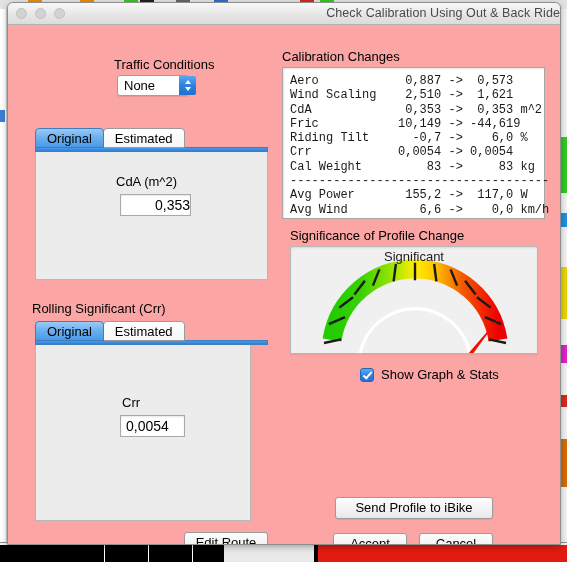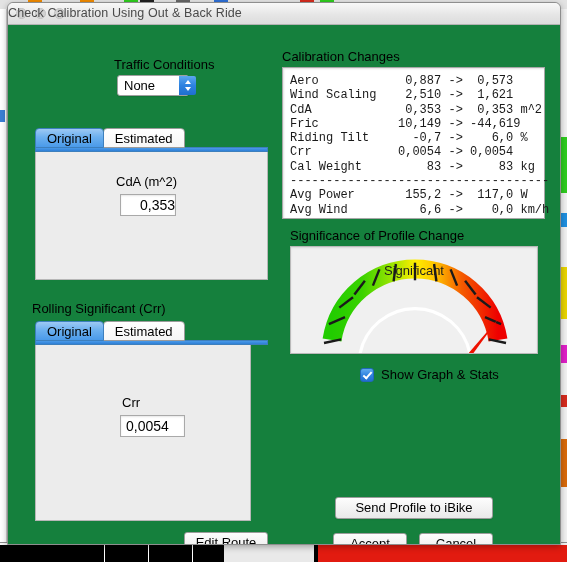--- a/index.html
+++ b/index.html
@@ -115,21 +115,21 @@
   .titlebar {
     position: relative;
     height: 21px;
     background: linear-gradient(to bottom, #f8f8f8 0%, #e6e6e6 55%, #dcdcdc 100%);
     border-bottom: 1px solid #b2b2b2;
     border-radius: 5px 5px 0 0;
   }
   .title-text {
     position: absolute;
     left: 0; right: 0; top: 3px;
-    text-align: left;
+    text-align: right;
     font-size: 12.5px;
     color: #4a4a4a;
     letter-spacing: 0.1px;
   }
   .lights {
     position: absolute;
     left: 8px; top: 5px;
     display: flex;
     gap: 8px;
   }
@@ -138,21 +138,21 @@
     border-radius: 50%;
     background: #d2d2d2;
     border: 1px solid #c0c0c0;
     box-sizing: border-box;
   }
 
   .body {
     position: relative;
     width: 552px;
     height: 519px;
-    background: #15803d;
+    background: #fca5a5;
   }
 
   
   .grp-title {
     position: absolute;
     font-size: 13px;
     color: #000;
   }
   .lbl {
     position: absolute;
@@ -328,21 +328,21 @@
   .gauge-box {
     position: absolute;
     background: #f0f0f0;
     border: 1px solid #b9b9b9;
     box-sizing: border-box;
     box-shadow: inset 0 1px 2px rgba(0,0,0,0.10), 0 1px 1px rgba(0,0,0,0.06);
     overflow: hidden;
   }
   .gauge-caption {
     position: absolute;
-    left: 0; right: 0; top: 16px;
+    left: 0; right: 0; top: 2px;
     text-align: center;
     font-size: 13px;
     color: #1c1c1c;
     z-index: 4;
   }
   .gauge-svg { position: absolute; left: 0; top: 0; }
 </style>
 </head>
 <body>
 
@@ -409,21 +409,21 @@
 
 
     <div class="tabgroup" style="left:27px;top:103px;width:233px;height:152px;">
       <div class="tabbar" style="width:233px;"></div>
       <div class="tabrow">
         <div class="tab sel">Original</div>
         <div class="tab unsel">Estimated</div>
       </div>
       <div class="tabpane" style="width:233px;height:128px;text-align:right;">
         <div class="lbl" style="left:80px;top:22px;">CdA (m^2)</div>
-        <div class="tfield" style="left:84px;top:42px;width:56px;">0,353</div>
+        <div class="tfield" style="left:84px;top:42px;width:71px;">0,353</div>
       </div>
     </div>
 
     <div class="grp-title" style="left:24px;top:276px;">Rolling Significant (Crr)</div>
 
     <div class="tabgroup" style="left:27px;top:296px;width:233px;height:200px;">
       <div class="tabbar" style="width:233px;"></div>
       <div class="tabrow">
         <div class="tab sel">Original</div>
         <div class="tab unsel">Estimated</div>

